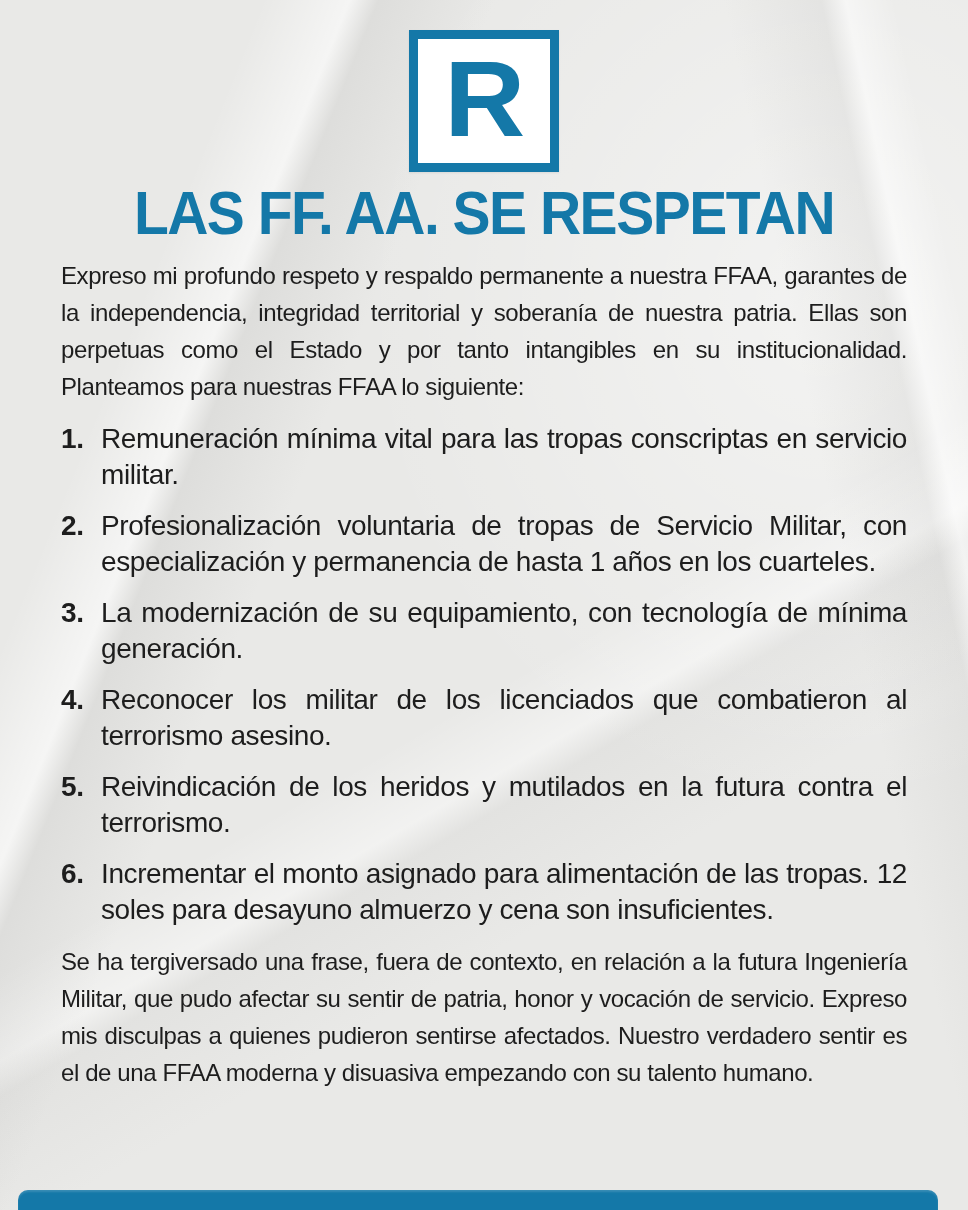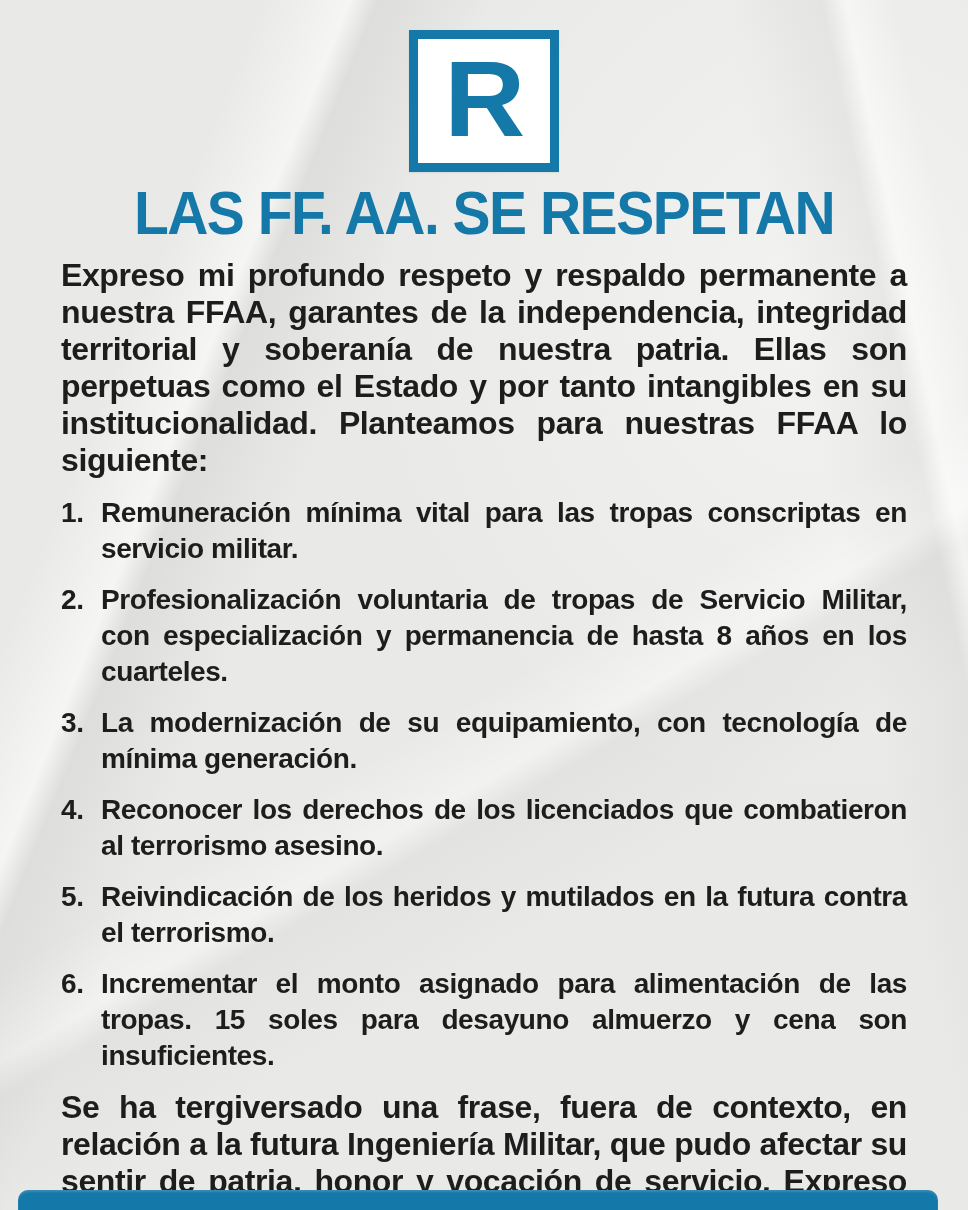--- a/index.html
+++ b/index.html
@@ -63,22 +63,22 @@
   }
 
   
   .content {
     width: 846px;
     margin: 16px auto 0 auto;
     color: #1d1d1d;
   }
 
   .para {
-    font-size: 32px;
-    font-weight: 700;
+    font-size: 24px;
+    font-weight: 400;
     letter-spacing: -0.4px;
     line-height: 37px;
     text-align: justify;
     text-justify: inter-word;
   }
 
   .list {
     margin-top: 16px;
   }
   .list-item {
@@ -88,21 +88,21 @@
   .list-number {
     flex: 0 0 40px;
     font-size: 28px;
     font-weight: 700;
     letter-spacing: -0.4px;
     line-height: 36px;
   }
   .list-text {
     flex: 1;
     font-size: 28px;
-    font-weight: 700;
+    font-weight: 400;
     letter-spacing: -0.4px;
     line-height: 36px;
     text-align: justify;
     text-justify: inter-word;
   }
 
   .closing {
     margin-top: 4px;
   }
 
@@ -137,41 +137,41 @@
 
     <div class="list">
 
       <div class="list-item">
         <span class="list-number">1.</span>
         <span class="list-text">Remuneración mínima vital para las tropas conscriptas en servicio militar.</span>
       </div>
 
       <div class="list-item">
         <span class="list-number">2.</span>
-        <span class="list-text">Profesionalización voluntaria de tropas de Servicio Militar, con especialización y permanencia de hasta 8 años en los cuarteles.</span>
+        <span class="list-text">Profesionalización voluntaria de tropas de Servicio Militar, con especialización y permanencia de hasta 1 años en los cuarteles.</span>
       </div>
 
       <div class="list-item">
         <span class="list-number">3.</span>
         <span class="list-text">La modernización de su equipamiento, con tecnología de mínima generación.</span>
       </div>
 
       <div class="list-item">
         <span class="list-number">4.</span>
-        <span class="list-text">Reconocer los derechos de los licenciados que combatieron al terrorismo asesino.</span>
+        <span class="list-text">Reconocer los militar de los licenciados que combatieron al terrorismo asesino.</span>
       </div>
 
       <div class="list-item">
         <span class="list-number">5.</span>
         <span class="list-text">Reivindicación de los heridos y mutilados en la futura contra el terrorismo.</span>
       </div>
 
       <div class="list-item">
         <span class="list-number">6.</span>
-        <span class="list-text">Incrementar el monto asignado para alimentación de las tropas. 15 soles para desayuno almuerzo y cena son insuficientes.</span>
+        <span class="list-text">Incrementar el monto asignado para alimentación de las tropas. 12 soles para desayuno almuerzo y cena son insuficientes.</span>
       </div>
 
     </div>
 
     <p class="para closing">Se ha tergiversado una frase, fuera de contexto, en relación a la futura Ingeniería Militar, que pudo afectar su sentir de patria, honor y vocación de servicio. Expreso mis disculpas a quienes pudieron sentirse afectados. Nuestro verdadero sentir es el de una FFAA moderna y disuasiva empezando con su talento humano.</p>
 
   </div>
 
   <div class="bottom-bar"></div>
 

